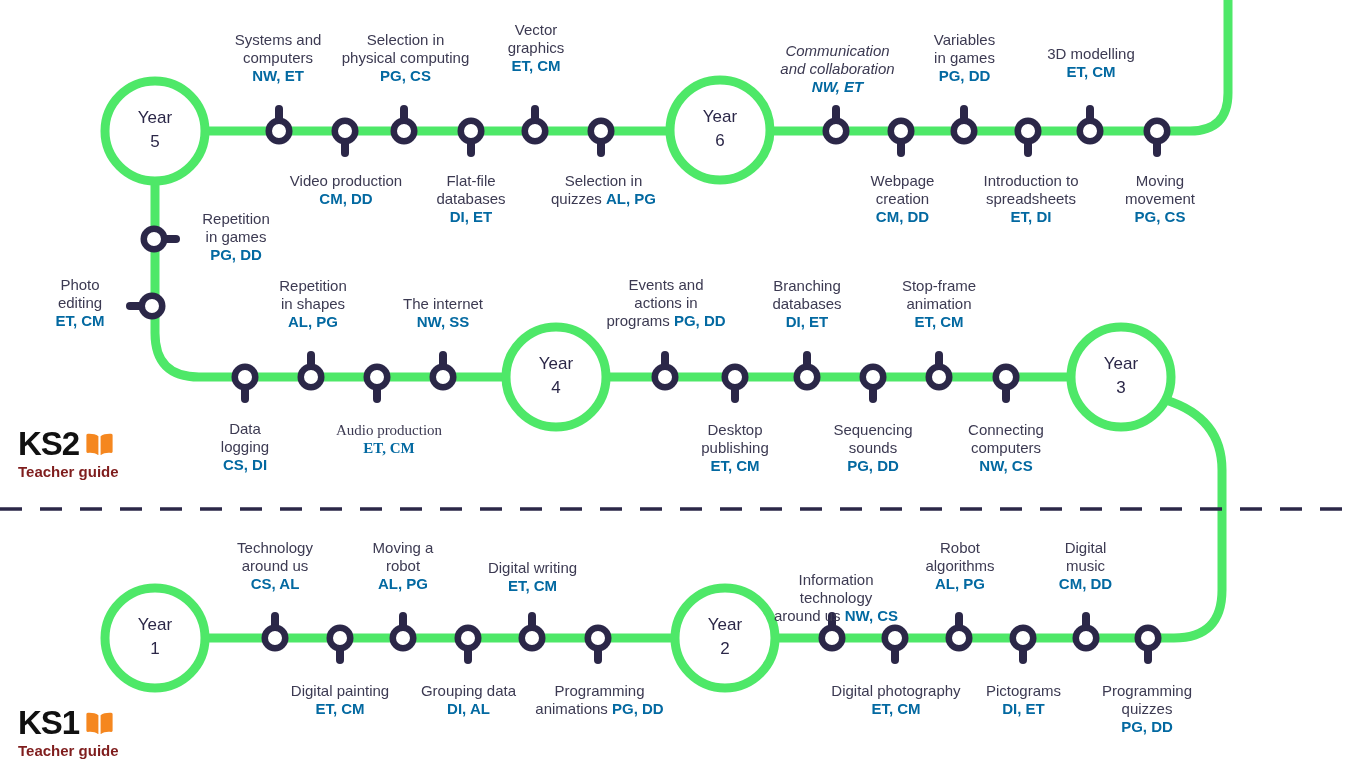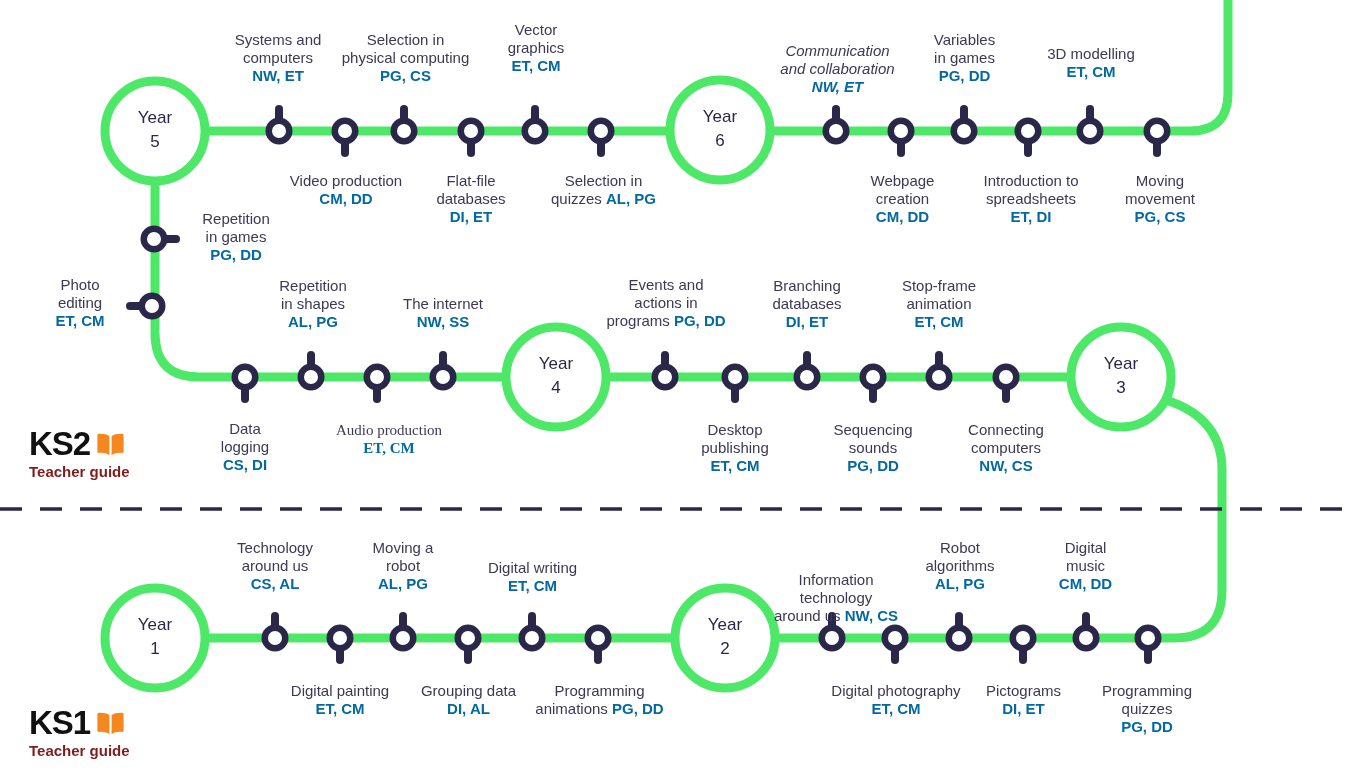--- a/index.html
+++ b/index.html
@@ -31,21 +31,21 @@
   .cap{
     position:absolute;
     text-align:center;
     font-size:15px;
     line-height:18px;
     color:#3c3a52;
   }
   .cap .code{font-weight:bold;color:#0369a1;}
 
   
-  .ks{position:absolute;margin-left:11px;}
+  .ks{position:absolute;}
   .ks-row{display:flex;align-items:center;gap:7px;}
   .ks-title{
     font-size:33px;font-weight:bold;letter-spacing:-1px;
     color:#111111;line-height:33px;
   }
   .ks-sub{
     font-size:15px;font-weight:bold;color:#7f1d1d;margin-top:3px;
   }
   .book{width:27px;height:22px;display:block;}
 </style>

